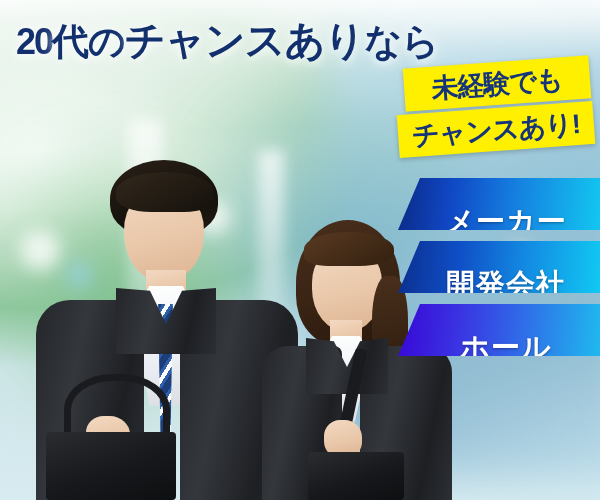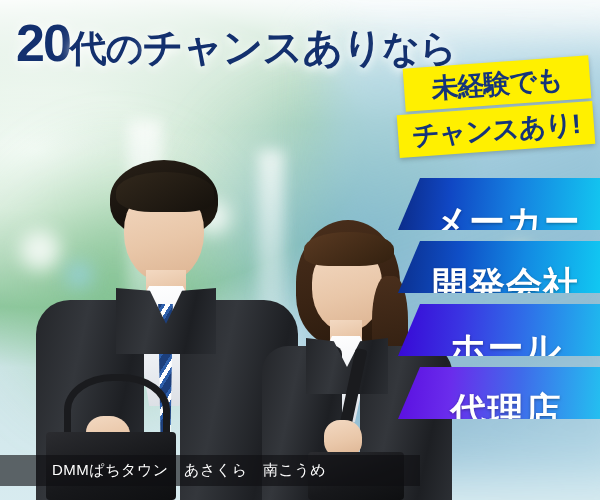--- a/index.html
+++ b/index.html
@@ -99,21 +99,21 @@
     left: 16px;
     top: 13px;
     font-size: 40px;
     font-weight: bold;
     color: #13306e;
     letter-spacing: -1px;
     white-space: nowrap;
     text-shadow: 0 2px 8px rgba(255,255,255,0.9), 0 0 18px rgba(255,255,255,0.85);
   }
   .headline-1 .big {
-    font-size: 52px;
+    font-size: 36px;
     letter-spacing: -2px;
   }
   .headline-1 .mid {
     font-size: 37px;
   }
   .headline-2 {
     position: absolute;
     left: 18px;
     top: 66px;
     white-space: nowrap;
@@ -182,21 +182,21 @@
     margin-bottom: 11px;
     display: flex;
     align-items: center;
     justify-content: center;
     clip-path: polygon(22px 0, 100% 0, 100% 100%, 0 100%);
     box-shadow: 0 1px 4px rgba(0,0,0,0.25);
   }
   .cat-btn span {
     color: #ffffff;
     font-weight: bold;
-    font-size: 36px;
+    font-size: 29px;
     letter-spacing: 1px;
     text-shadow: 0 1px 3px rgba(0,0,0,0.35);
     padding-left: 14px;
     margin-top: 36px;
   }
   .cat-0 { background: linear-gradient(95deg, #0b2a86 0%, #1047c4 26%, #1580e0 58%, #13c6f0 100%); }
   .cat-1 { background: linear-gradient(95deg, #3807d6 0%, #3a33e2 30%, #2f6ee8 62%, #1fb9ee 100%); }
   .cat-2 { background: linear-gradient(95deg, #0b2f8e 0%, #0f4ec6 30%, #1389e2 62%, #11c8f2 100%); }
   .cat-3 { background: linear-gradient(95deg, #5a0fe0 0%, #6a2cec 26%, #3f6bea 60%, #24bff0 100%); }
   .cat-4 { background: linear-gradient(95deg, #0d3fb4 0%, #1464d8 28%, #1497e8 60%, #0fd2f5 100%); }
@@ -281,22 +281,16 @@
   <div class="cat-list">
     <div class="cat-btn cat-0">
       <span>メーカー</span>
     </div>
     <div class="cat-btn cat-2">
       <span>開発会社</span>
     </div>
     <div class="cat-btn cat-1">
       <span>ホール</span>
     </div>
-    <div class="cat-btn cat-3">
-      <span>代理店</span>
-    </div>
-  </div>
-
-  <div class="caption">
-    <span>DMMぱちタウン　あさくら　南こうめ</span>
-  </div>
+  </div>
+
 
 </div>
 
 </body></html>

